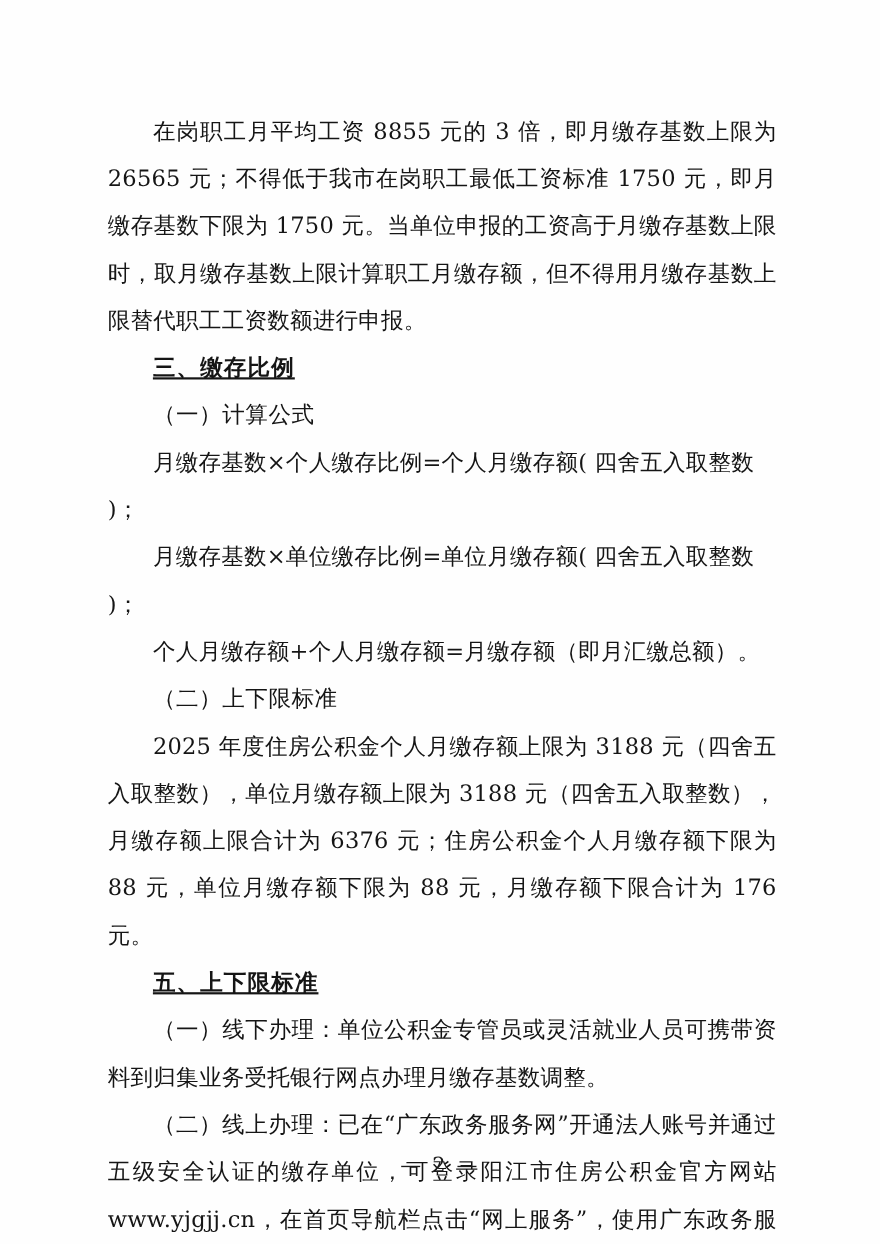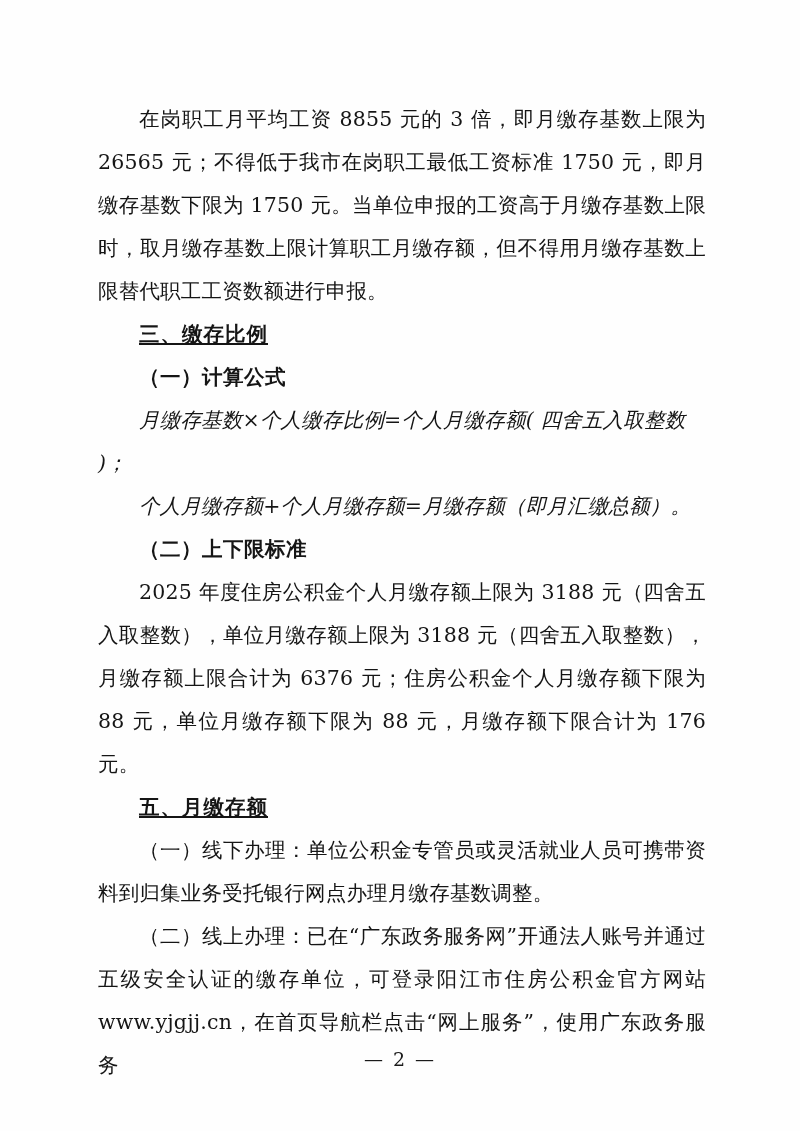--- a/index.html
+++ b/index.html
@@ -42,29 +42,28 @@
     text-indent: 41px;
   }
   .indent-heading {
     text-indent: 41px;
     font-weight: bold;
     letter-spacing: 1px;
     text-decoration: underline;
   }
   .indent-sub {
     text-indent: 41px;
-    font-weight: bold;
+    font-weight: normal;
     letter-spacing: 0.5px;
   }
   .blocklines {
     font-size: 20.5px;
     line-height: 43px;
     letter-spacing: 0.2px;
     color: #151515;
-    font-style: italic;
   }
   .blocklines > div {
     text-indent: 41px;
   }
   .footer {
     position: absolute;
     left: 0;
     top: 1048px;
     width: 800px;
     text-align: center;
@@ -83,28 +82,29 @@
     <p class="para indent2">在岗职工月平均工资 8855 元的 3 倍，即月缴存基数上限为 26565 元；不得低于我市在岗职工最低工资标准 1750 元，即月缴存基数下限为 1750 元。当单位申报的工资高于月缴存基数上限时，取月缴存基数上限计算职工月缴存额，但不得用月缴存基数上限替代职工工资数额进行申报。</p>
 
     <p class="para indent-heading">三、缴存比例</p>
 
 
 
     <p class="para indent-sub">（一）计算公式</p>
 
     <div class="blocklines">
       <div>月缴存基数×个人缴存比例=个人月缴存额( 四舍五入取整数 )；</div>
+      <div>月缴存基数×单位缴存比例=单位月缴存额( 四舍五入取整数 )；</div>
       <div>个人月缴存额+个人月缴存额=月缴存额（即月汇缴总额）。</div>
     </div>
 
     <p class="para indent-sub">（二）上下限标准</p>
 
     <p class="para indent2">2025 年度住房公积金个人月缴存额上限为 3188 元（四舍五入取整数），单位月缴存额上限为 3188 元（四舍五入取整数），月缴存额上限合计为 6376 元；住房公积金个人月缴存额下限为 88 元，单位月缴存额下限为 88 元，月缴存额下限合计为 176 元。</p>
 
-    <p class="para indent-heading">五、月缴存额</p>
+    <p class="para indent-heading">五、上下限标准</p>
 
     <p class="para indent2">（一）线下办理：单位公积金专管员或灵活就业人员可携带资料到归集业务受托银行网点办理月缴存基数调整。</p>
 
     <p class="para indent2">（二）线上办理：已在“广东政务服务网”开通法人账号并通过五级安全认证的缴存单位，可登录阳江市住房公积金官方网站www.yjgjj.cn，在首页导航栏点击“网上服务”，使用广东政务服务</p>
 
   </div>
 
   <div class="footer">— 2 —</div>
 </div>
 

